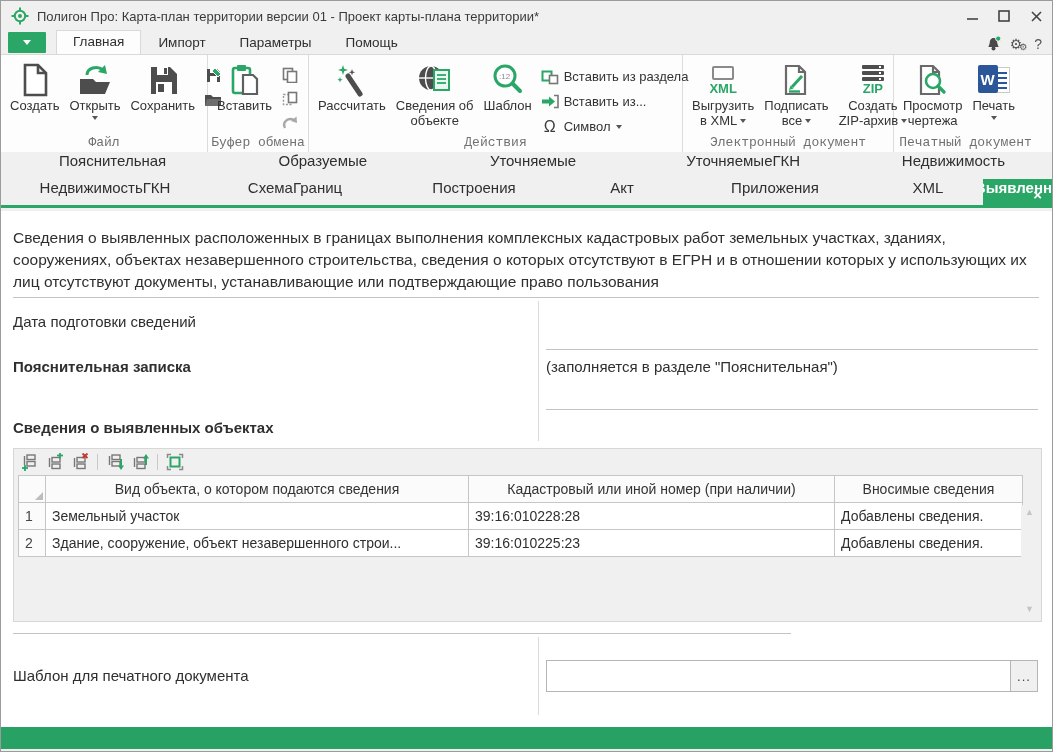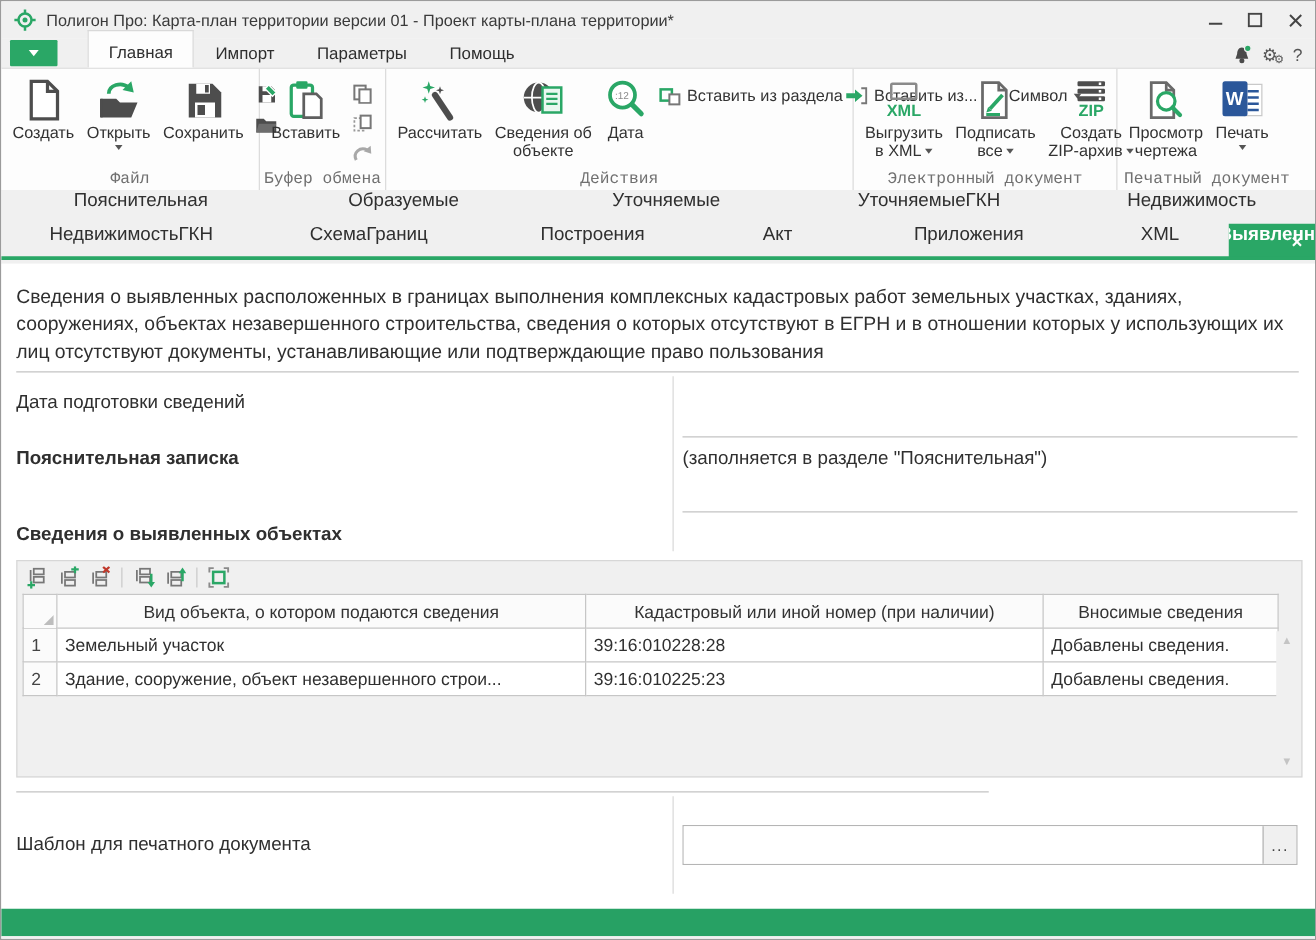--- a/index.html
+++ b/index.html
@@ -16,39 +16,39 @@
   
   .menubar{position:absolute;top:30px;left:0;right:0;height:23px;background:#f0f0f0;
            display:flex;align-items:flex-end;}
   .menu-dd{width:38px;height:21px;background:#2aa766;margin:0 0 1px 7px;display:flex;
            align-items:center;justify-content:center;border-radius:1px;}
   .caret{width:0;height:0;border-left:4px solid transparent;border-right:4px solid transparent;
          border-top:5px solid #ffffff;}
   .caret.dark{border-top-color:#555;border-left-width:3.5px;border-right-width:3.5px;border-top-width:4px;}
   .menu-tab{padding:3px 17px 4px;font-size:13.5px;color:#2f2f2f;position:relative;}
   .menu-tab.active{background:#fdfdfd;border:1px solid #d9d9d9;border-bottom:none;z-index:3;
-                   padding:9px 16px 5px;margin-left:24px;}
+                   padding:3px 16px 5px;margin-left:10px;}
   .menu-icons{margin-left:auto;display:flex;align-items:center;gap:6px;padding:0 10px 2px 0;}
   .gear-wrap{position:relative;font-size:14px;color:#555;line-height:14px;}
   .gear-small{position:absolute;font-size:9px;right:-5px;bottom:-3px;color:#555;}
   .help-q{font-size:14px;color:#555;padding-left:6px;}
   
   .ribbon{position:absolute;top:53px;left:0;right:0;height:97px;background:#fdfdfd;
           border-top:1px solid #d9d9d9;border-bottom:1px solid #d5d5d5;display:flex;}
   .rgroup{position:relative;border-right:1px solid #dcdcdc;padding:4px 4px 18px 4px;
           display:flex;align-items:flex-start;box-sizing:border-box;flex:none;}
   .rgroup-label{position:absolute;left:0;right:0;bottom:2px;text-align:center;
                 font-size:13px;color:#707070;white-space:nowrap;font-family:Liberation Mono, monospace;}
   .rbtn{display:flex;flex-direction:column;align-items:center;padding:3px 5px;cursor:default;}
   .rbtn .ric{height:36px;display:flex;align-items:center;justify-content:center;}
   .rlbl{font-size:13px;color:#333;line-height:15px;text-align:left;white-space:nowrap;}
   .lbl-caret{display:flex;align-items:center;gap:3px;justify-content:center;}
   .mini-col{display:flex;flex-direction:column;gap:4px;padding:6px 2px 0 2px;}
   .mini-btn{width:22px;height:20px;display:flex;align-items:center;justify-content:center;}
-  .sm-actions{display:flex;gap:2px;padding:6px 2px 0 4px;}
+  .sm-actions{display:flex;flex-direction:column;gap:2px;padding:6px 2px 0 4px;}
   .sm-btn{display:flex;align-items:center;gap:5px;height:23px;font-size:13px;color:#333;white-space:nowrap;}
   .xml-frame{width:22px;height:14px;border:2.5px solid #8a8a8a;border-radius:2px;box-sizing:border-box;}
   .xml-word{font-weight:bold;font-size:13px;color:#2aa766;line-height:13px;letter-spacing:0;}
   .zip-bars{display:flex;flex-direction:column;gap:2px;}
   .zip-bar{width:22px;height:4px;background:#4d4d4d;border-radius:1px;position:relative;}
   .zip-bar:after{content:"";position:absolute;right:3px;top:1px;width:2px;height:2px;background:#fff;}
   .zip-word{font-weight:bold;font-size:13px;color:#2aa766;line-height:14px;}
   .word-ic{position:relative;width:32px;height:30px;}
   .word-page{position:absolute;right:0;top:2px;width:13px;height:24px;background:#fff;border:1px solid #c9c9c9;}
   .word-page i{position:absolute;left:2px;right:2px;height:2px;background:#2b579a;display:block;}
@@ -275,21 +275,21 @@
         <span class="rlbl">объекте</span>
       </div>
       <div class="rbtn">
         <div class="ric">
             <svg width="34" height="34" viewBox="0 0 34 34">
           <circle cx="14" cy="13" r="10" fill="#fff" stroke="#2aa766" stroke-width="3"></circle>
           <text x="8" y="16" font-size="8" fill="#8a8a8a" font-family="Liberation Sans, sans-serif">:12</text>
           <line x1="21.5" y1="20.5" x2="29" y2="28" stroke="#2aa766" stroke-width="4" stroke-linecap="round"></line>
             </svg>
           </div>
-        <span class="rlbl">Дата</span>
+        <span class="rlbl">Шаблон</span>
       </div>
       <div class="sm-actions">
         <div class="sm-btn">
           <svg width="18" height="17" viewBox="0 0 18 17">
             <rect x="1.5" y="3.5" width="9" height="9" fill="none" stroke="#2aa766" stroke-width="2"></rect>
             <rect x="8.5" y="7.5" width="8" height="8" fill="#fff" stroke="#777" stroke-width="1.6"></rect>
             </svg>
           <span>Вставить из раздела</span>
         </div>
         <div class="sm-btn">

